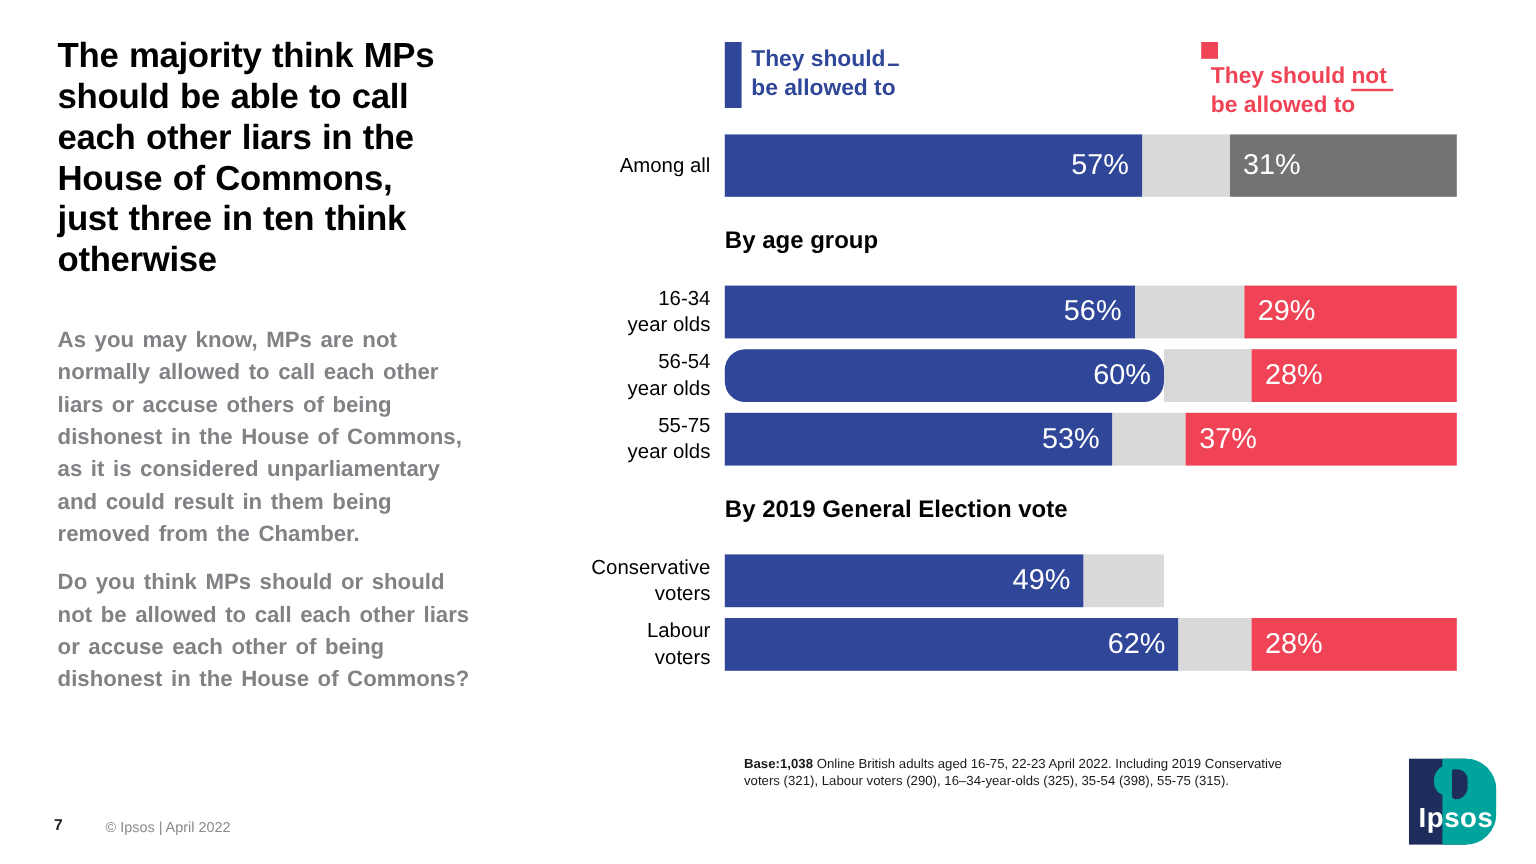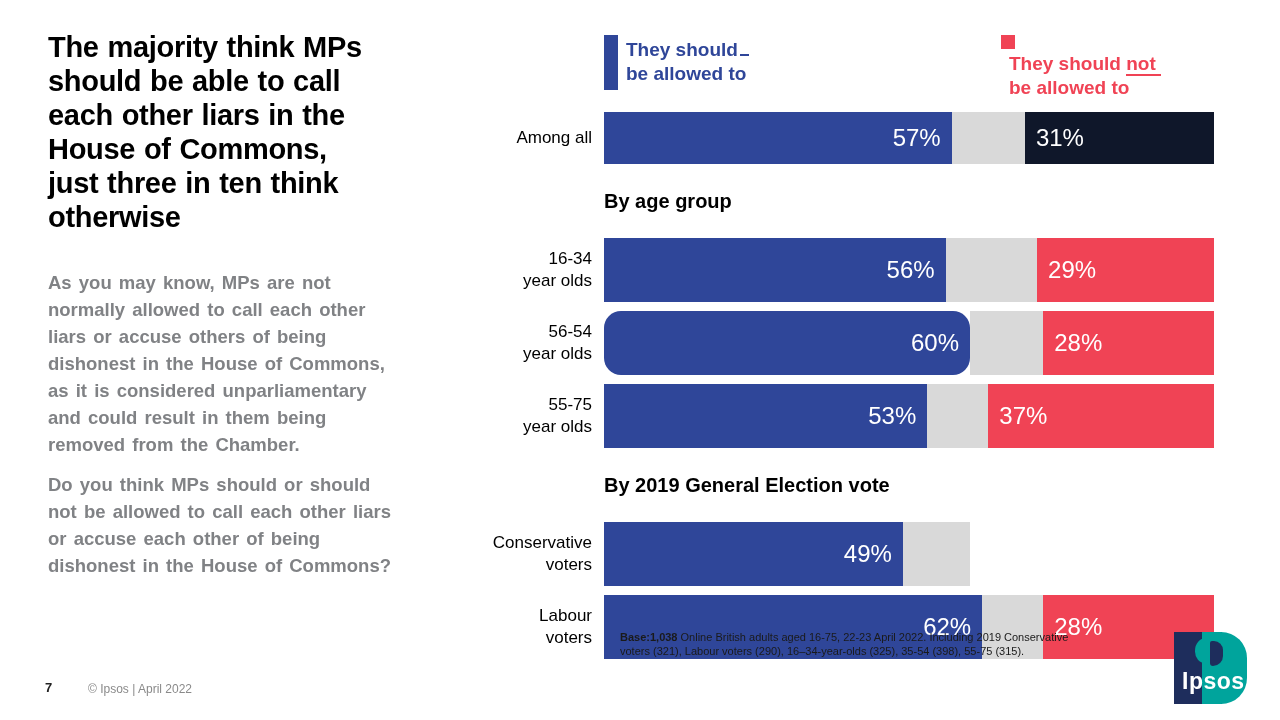--- a/index.html
+++ b/index.html
@@ -25,21 +25,21 @@
   .legend-swatch { width:14px; height:55px; flex:0 0 14px; }
   .legend-text { margin-left:8px; font-size:19px; font-weight:bold; line-height:24px; padding-top:3px; }
   .u-space { display:inline-block; width:9px; height:14px; border-bottom:2px solid currentColor; margin-left:2px; }
   .ul { border-bottom:2px solid currentColor; padding-right:5px; }
 
   .chart-rows { position:absolute; left:0; top:112px; width:800px; }
   .section-header {
     margin:25px 0 0 144px; height:24px; font-size:20px;
     font-weight:bold; color:#000000; line-height:24px;
   }
-  .chart-row { position:relative; height:64px; }
+  .chart-row { position:relative; height:44px; }
   .chart-row.first { height:52px; }
   .chart-row + .chart-row { margin-top:9px; }
   .section-header + .chart-row { margin-top:25px; }
   .row-label {
     position:absolute; left:0; top:50%; transform:translateY(-50%);
     width:132px; text-align:right; font-size:17px; color:#000000;
     line-height:22px; white-space:pre-line;
   }
   .bar-track { position:absolute; left:144px; top:0; bottom:0; width:610px; display:flex; }
   .seg { position:relative; height:100%; }
@@ -111,21 +111,21 @@
     </div>
 
     <div class="chart-rows">
         <div class="chart-row first">
           <div class="row-label">Among all</div>
           <div class="bar-track">
             <div class="seg seg-blue" style="width: 57%; background: rgb(47, 70, 153);">
               <span class="pct pct-r">57%</span>
             </div>
             <div class="seg seg-gap" style="width: 12%; background: rgb(217, 217, 217);"></div>
-            <div class="seg seg-red" style="width: 31%; background: #0f172a;">
+            <div class="seg seg-red" style="width: 31%; background: #737373;">
               <span class="pct pct-l">31%</span>
             </div>
           </div>
         </div>
         <div class="section-header">By age group</div>
         <div class="chart-row">
           <div class="row-label">16-34
 year olds</div>
           <div class="bar-track">
             <div class="seg seg-blue" style="width: 56%; background: rgb(47, 70, 153);">

